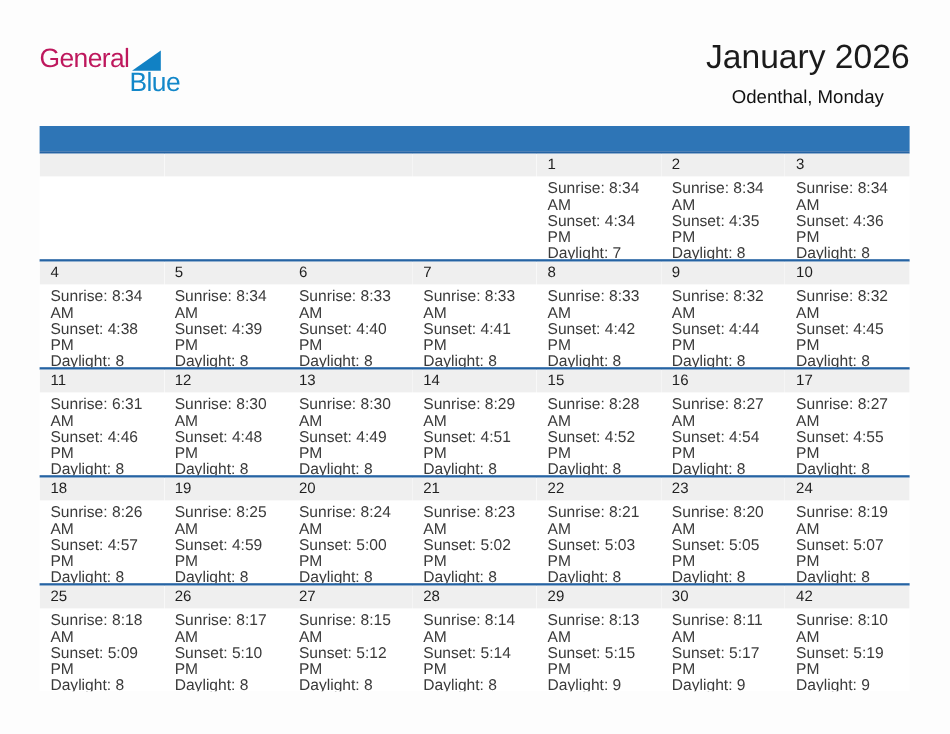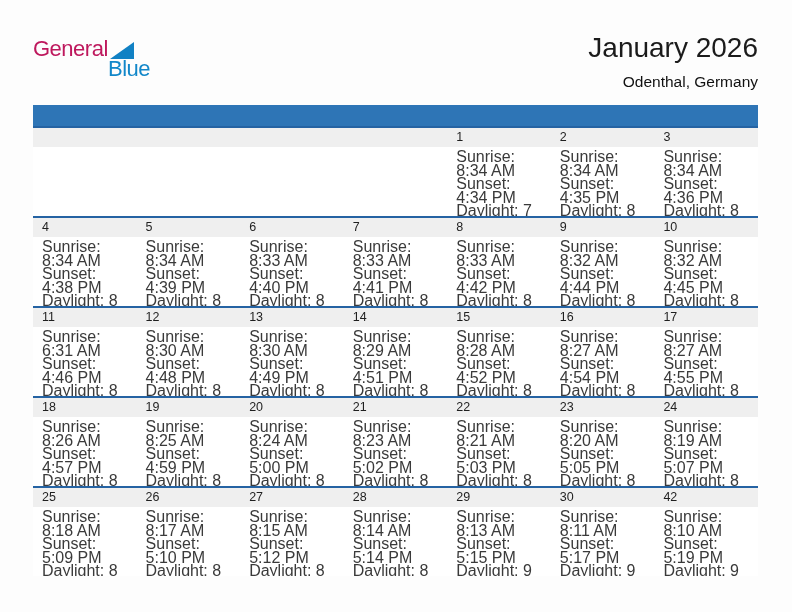--- a/index.html
+++ b/index.html
@@ -9,55 +9,55 @@
   }
   
   .logo{position:absolute;left:33px;top:36px;}
   .logo-line1{font-size:22px;color:#be185d;letter-spacing:-0.5px;display:flex;align-items:flex-end;}
   .logo-triangle{
     display:inline-block;width:0;height:0;margin-left:2px;margin-bottom:3px;
     border-left:24px solid transparent;border-bottom:17px solid #1181c4;
   }
   .logo-line2{font-size:22px;color:#1287c9;letter-spacing:-0.5px;margin-top:-6px;margin-left:75px;}
   
-  .titleblock{position:absolute;right:34px;top:32px;text-align:right;}
+  .titleblock{position:absolute;right:34px;top:32px;text-align:center;}
   .title{font-size:28px;color:#1b1b1b;}
   .subtitle{font-size:15.5px;color:#111;margin-top:9px;}
   
   .calendar{position:absolute;left:33px;top:105px;width:725px;}
   .weekday-row{
     display:grid;grid-template-columns:repeat(7,1fr);
     background:#2e75b6;height:21px;align-items:center;
   }
   .dayname{color:#fff;font-size:11px;padding-left:7px;margin-top:34px;}
   .week{
     display:grid;grid-template-columns:repeat(7,1fr);
     height:88px;border-top:2px solid #2563a3;background:#fff;
   }
   .cell{overflow:hidden;}
   .datebar{
     height:17px;background:#efefef;font-size:12.5px;color:#1f1f1f;
     padding:2px 0 0 9px;
   }
-  .info{padding:3px 6px 0 9px;font-size:16px;line-height:13.5px;color:#3a3a3a;}
+  .info{padding:3px 6px 0 9px;font-size:13px;line-height:13.5px;color:#3a3a3a;}
 </style>
 </head>
 <body>
 
 <div class="logo">
   <div class="logo-line1">
     <span>General</span>
     <span class="logo-triangle"></span>
   </div>
   <div class="logo-line2">Blue</div>
 </div>
 
 <div class="titleblock">
   <div class="title">January 2026</div>
-  <div class="subtitle">Odenthal, Germany</div>
+  <div class="subtitle">Odenthal, Monday</div>
 </div>
 
 <div class="calendar">
   <div class="weekday-row">
       <div class="dayname">Sunday</div>
       <div class="dayname">Monday</div>
       <div class="dayname">Tuesday</div>
       <div class="dayname">Wednesday</div>
       <div class="dayname">Thursday</div>
       <div class="dayname">Friday</div>

